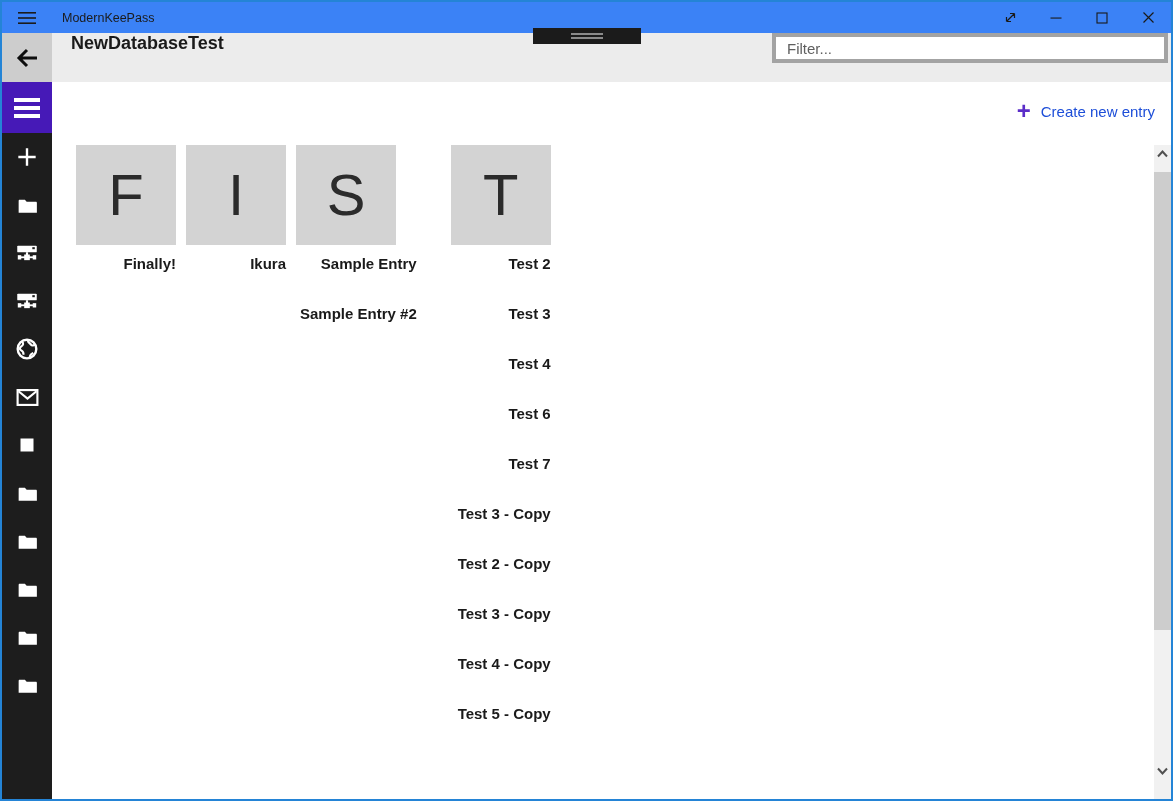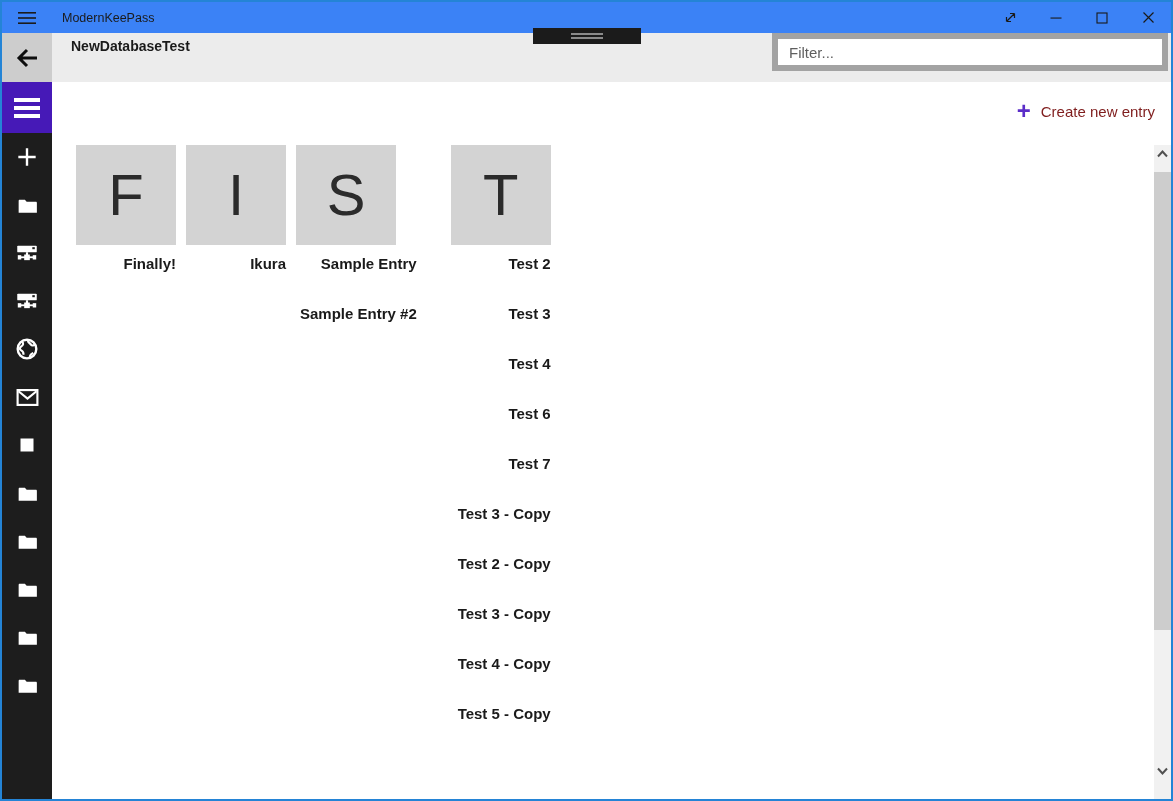--- a/index.html
+++ b/index.html
@@ -29,25 +29,25 @@
   .drag-handle span{display:block;width:32px;height:2px;background:#8a8a8a;}
   
   .header-band{
     position:absolute;left:0;top:31px;right:0;height:49px;background:#ececec;
     display:flex;align-items:flex-start;
   }
   .back-btn{
     width:50px;height:49px;background:#cdcdcd;display:flex;align-items:center;justify-content:center;
   }
   .page-title{
-    font-size:14px;font-weight:600;color:#1a1a1a;margin-left:19px;margin-top:5px;line-height:1.2;
+    font-size:18px;font-weight:600;color:#1a1a1a;margin-left:19px;line-height:1.2;
   }
   .filter-box{
-    position:absolute;left:770px;top:0px;width:396px;height:38px;box-sizing:border-box;
-    background:#fff;border:6px solid #a3a3a3;font-size:15px;color:#333;
+    position:absolute;left:770px;top:0px;width:396px;height:30px;box-sizing:border-box;
+    background:#fff;border:4px solid #a3a3a3;font-size:15px;color:#333;
     padding:0 0 0 11px;outline:none;font-family:inherit;
   }
   .filter-box::placeholder{color:#5f5f5f;opacity:1;}
   
   .sidebar{
     position:absolute;left:0;top:80px;bottom:0;width:50px;background:#1d1d1d;z-index:5;
   }
   .side-menu-tile{
     width:50px;height:51px;background:#4619b7;display:flex;align-items:center;justify-content:center;
   }
@@ -56,21 +56,21 @@
   .side-list{display:flex;flex-direction:column;}
   .side-item{width:50px;height:48px;display:flex;align-items:center;justify-content:center;}
   
   .main{
     position:absolute;left:50px;top:80px;right:0;bottom:0;background:#fff;overflow:hidden;
   }
   .create-row{
     height:58px;display:flex;align-items:center;justify-content:flex-end;padding-right:16px;gap:10px;
   }
   .create-plus{font-size:24px;font-weight:700;color:#5b2dc8;line-height:20px;}
-  .create-label{font-size:15px;color:#7f1d1d;}
+  .create-label{font-size:15px;color:#1d4ed8;}
   .groups{display:flex;flex-direction:row;margin:5px 0 0 24px;align-items:flex-start;}
   .group-col{display:flex;flex-direction:column;margin-right:10px;}
   .group-col.wide{margin-right:34px;}
   .tile{
     width:100px;height:100px;background:#d3d3d3;display:flex;align-items:center;justify-content:center;
   }
   .tile-letter{
     font-size:58px;font-weight:200;color:#2b2b2b;line-height:1;
     font-family:"Liberation Sans","DejaVu Sans",sans-serif;
   }

